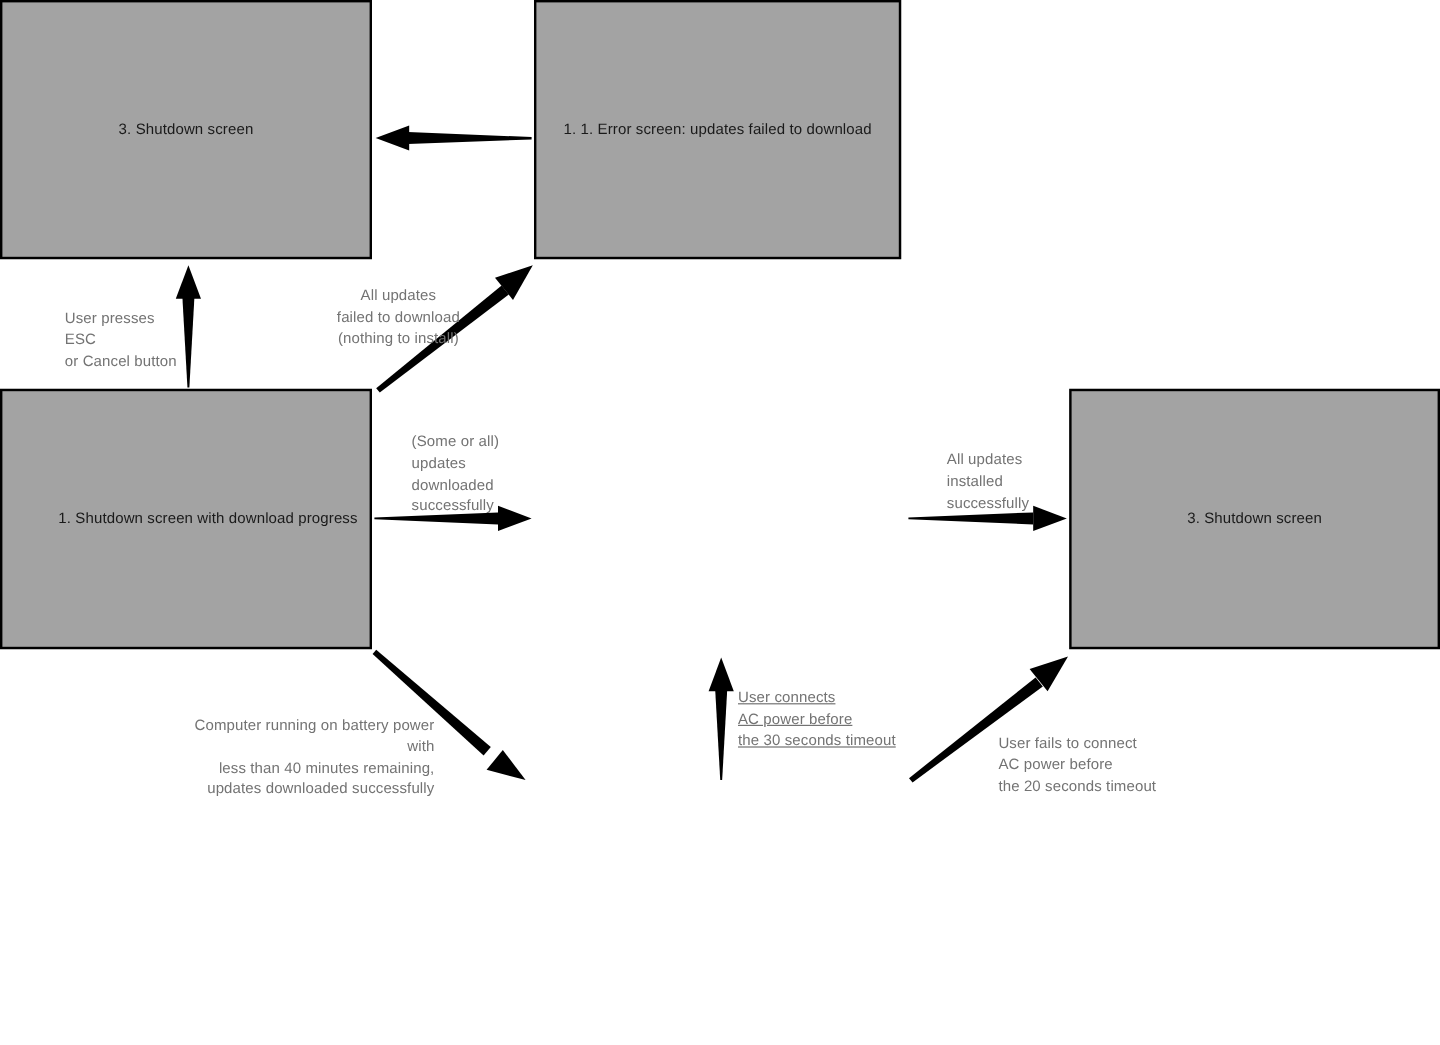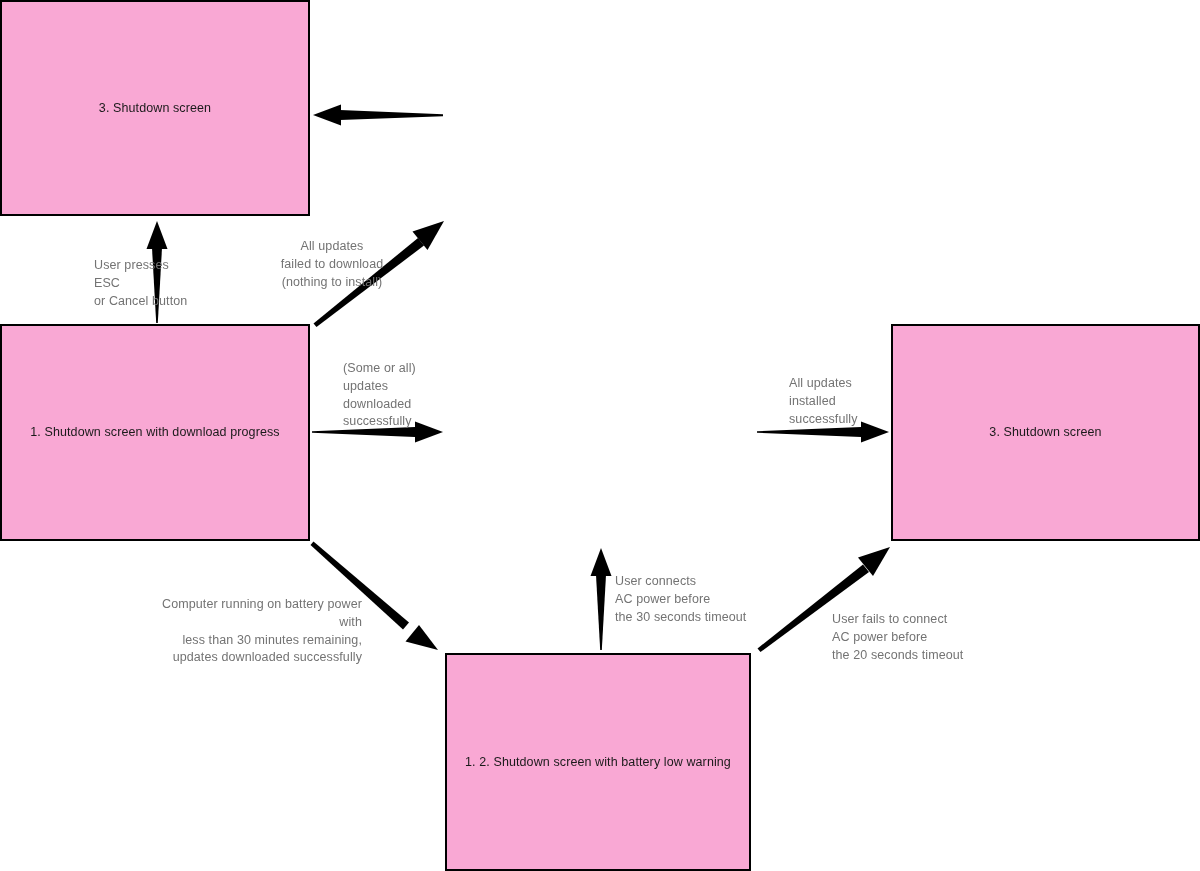--- a/index.html
+++ b/index.html
@@ -15,21 +15,21 @@
     position: relative;
     width: 1200px;
     height: 871px;
     background: #ffffff;
     overflow: hidden;
   }
   .node {
     position: absolute;
     box-sizing: border-box;
     border: 2px solid #000000;
-    background: #f9a8d4;
+    background: #a3a3a3;
     display: flex;
     align-items: center;
     justify-content: center;
   }
   .node-label {
     font-size: 12.5px;
     line-height: 1.35;
     text-align: center;
     color: #1a1a1a;
     padding: 0 10px;
@@ -57,33 +57,33 @@
 </style>
 </head>
 <body>
 
 <div id="canvas">
 
   <div class="node" style="left:0px; top:0px; width:310px; height:216px;">
     <span class="node-label">3. Shutdown screen</span>
   </div>
 
+  <div class="node" style="left:445px; top:0px; width:306px; height:216px;">
+    <span class="node-label">1. 1. Error screen: updates failed to download</span>
+  </div>
 
-  <div class="node" style="left:0px; top:324px; width:310px; height:217px;">
+  <div class="node" style="left:0px; top:324px; width:310px; height:217px;justify-content:flex-end;">
     <span class="node-label">1. Shutdown screen with download progress</span>
   </div>
 
 
   <div class="node" style="left:891px; top:324px; width:309px; height:217px;">
     <span class="node-label">3. Shutdown screen</span>
   </div>
 
-  <div class="node" style="left:445px; top:653px; width:306px; height:218px;">
-    <span class="node-label">1. 2. Shutdown screen with battery low warning</span>
-  </div>
 
   <svg class="arrows" viewBox="0 0 1200 871">
 
     <g fill="#000000">
       <polygon points="443,114.2 340,110.0 340,120.0 443,116.2"></polygon>
       <polygon points="313,115 341,104.5 341,125.5"></polygon>
     </g>
 
     <g fill="#000000">
       <polygon points="156.2,323 152.0,248 162.0,248 157.8,323"></polygon>
@@ -115,41 +115,41 @@
       <polygon points="601,548 590.5,576 611.5,576"></polygon>
     </g>
 
     <g fill="#000000">
       <polygon points="757.5,648.5 863.0,564.5 869.0,572.0 760.5,652.0"></polygon>
       <polygon points="890,547 858.0,557.5 873.0,576.0"></polygon>
     </g>
 
   </svg>
 
-  <div class="edge-label align-left" style="left:54px; top:257px; width:100px;margin-left:40px;">User presses ESC
+  <div class="edge-label align-left" style="left:54px; top:257px; width:100px;">User presses ESC
 or Cancel button</div>
 
   <div class="edge-label align-center" style="left:272px; top:238px; width:120px;">All updates
 failed to download
 (nothing to install)</div>
 
   <div class="edge-label align-left" style="left:343px; top:360px; width:110px;">(Some or all)
 updates
 downloaded
 successfully</div>
 
   <div class="edge-label align-left" style="left:789px; top:375px; width:110px;">All updates
 installed
 successfully</div>
 
   <div class="edge-label align-right" style="left:140px; top:596px; width:222px;">Computer running on battery power with
-less than 30 minutes remaining,
+less than 40 minutes remaining,
 updates downloaded successfully</div>
 
-  <div class="edge-label align-left" style="left:615px; top:573px; width:140px;">User connects
+  <div class="edge-label align-left" style="left:615px; top:573px; width:140px;text-decoration:underline;">User connects
 AC power before
 the 30 seconds timeout</div>
 
   <div class="edge-label align-left" style="left:832px; top:611px; width:145px;">User fails to connect
 AC power before
 the 20 seconds timeout</div>
 
 </div>
 
 </body></html>

